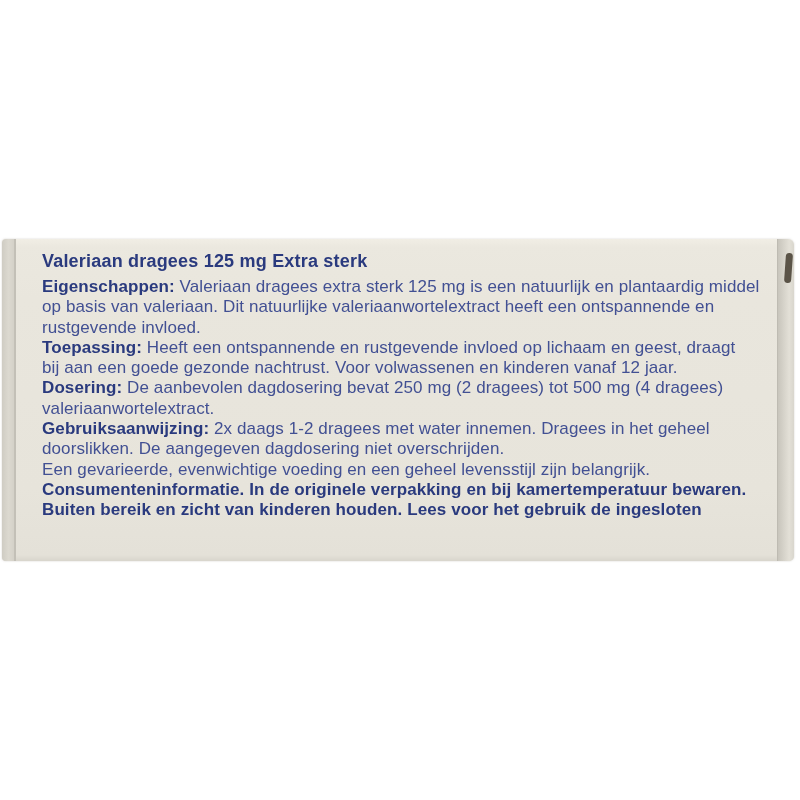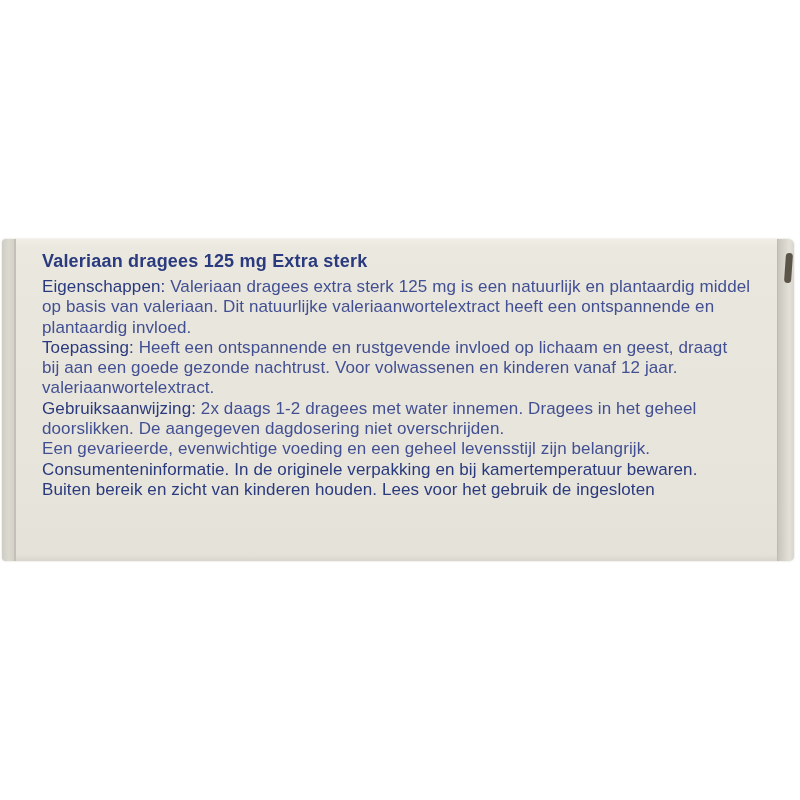--- a/index.html
+++ b/index.html
@@ -75,21 +75,21 @@
     white-space: nowrap;
   }
   .line {
     font-size: 17px;
     line-height: 20.3px;
     letter-spacing: 0.1px;
     color: var(--ink-body, #425093);
     white-space: nowrap;
   }
   .line .line-bold {
-    font-weight: normal;
+    font-weight: bold;
     color: var(--ink-bold, #2a3a7e);
   }
 </style>
 </head>
 <body style="background: rgb(255, 255, 255);">
 
 <div class="stage">
   <div class="box">
     <div class="edge-left"></div>
     <div class="edge-right"></div>
@@ -99,31 +99,34 @@
       <div>
   <div class="line">
     <span class="line-bold">Eigenschappen:</span><span class="line-text"> Valeriaan dragees extra sterk 125 mg is een natuurlijk en plantaardig middel</span>
   </div>
 
   <div class="line">
     <span class="line-bold"></span><span class="line-text">op basis van valeriaan. Dit natuurlijke valeriaanwortelextract heeft een ontspannende en</span>
   </div>
 
   <div class="line">
-    <span class="line-bold"></span><span class="line-text">plantaardig invloed.</span>
+    <span class="line-bold"></span><span class="line-text">rustgevende invloed.</span>
   </div>
 
   <div class="line">
     <span class="line-bold">Toepassing:</span><span class="line-text"> Heeft een ontspannende en rustgevende invloed op lichaam en geest, draagt</span>
   </div>
 
   <div class="line">
     <span class="line-bold"></span><span class="line-text">bij aan een goede gezonde nachtrust. Voor volwassenen en kinderen vanaf 12 jaar.</span>
   </div>
 
+  <div class="line">
+    <span class="line-bold">Dosering:</span><span class="line-text"> De aanbevolen dagdosering bevat 250 mg (2 dragees) tot 500 mg (4 dragees)</span>
+  </div>
 
   <div class="line">
     <span class="line-bold"></span><span class="line-text">valeriaanwortelextract.</span>
   </div>
 
   <div class="line">
     <span class="line-bold">Gebruiksaanwijzing:</span><span class="line-text"> 2x daags 1-2 dragees met water innemen. Dragees in het geheel</span>
   </div>
 
   <div class="line">

